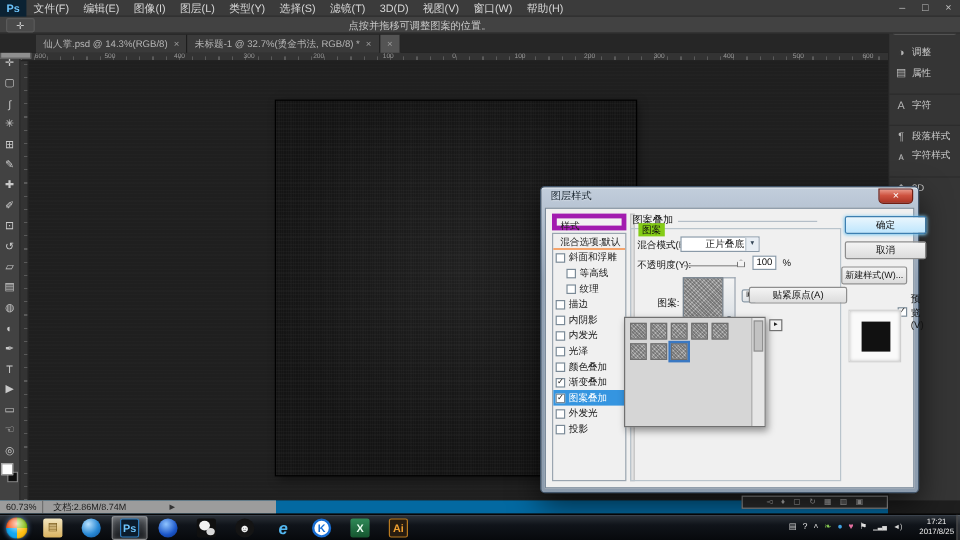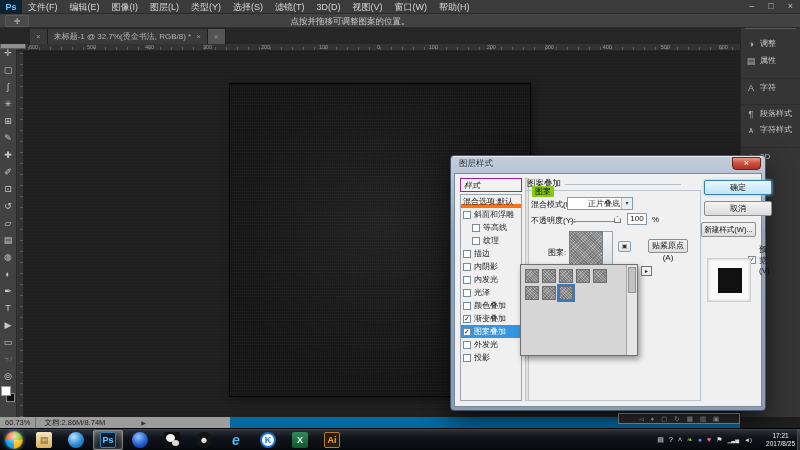--- a/index.html
+++ b/index.html
@@ -58,23 +58,23 @@
   .mini-ico{font-size:6.5px;color:#c0c0c0;line-height:9px;}
 
   
   #dialog{position:absolute;left:450px;top:155px;width:316px;height:256px;z-index:10;border-radius:4px;border:1px solid #42556a;background:linear-gradient(180deg,#c2cedc,#93a3b6 30%,#8c9cae);box-shadow:0 10px 26px rgba(0,0,0,.6),inset 0 1px 0 rgba(255,255,255,.6);}
   #dlg-title{position:absolute;left:8px;top:2px;font-size:8.5px;color:#16242f;text-shadow:0 1px 1px rgba(255,255,255,.5);}
   #dlg-close{position:absolute;right:4px;top:1px;width:29px;height:13px;background:linear-gradient(180deg,#e8998a,#ce5340 45%,#a93425);border:1px solid #6f1f14;border-radius:0 2px 4px 4px;color:#fff;font-size:9px;text-align:center;line-height:11px;}
   #dlg-body{position:absolute;left:3px;top:17px;right:3px;bottom:3px;background:#f0f0f0;border:1px solid #7a8a9a;color:#1a1a1a;}
 
   
   #styles-col{position:absolute;left:5px;top:4px;width:62px;bottom:5px;}
-  #styles-header{height:14px;border:1px solid #a21caf;background:#f2f2f2;font-size:8px;padding:1px 3px;color:#222;font-style:italic;}
+  #styles-header{height:14px;border:4px solid #a21caf;background:#f2f2f2;font-size:8px;padding:1px 3px;color:#222;}
   #styles-list{position:absolute;left:0;top:16px;right:0;bottom:0;border:1px solid #9aa5b0;background:#f0f0f0;overflow:hidden;}
-  #blend-default{height:13px;font-size:8px;line-height:13px;padding-left:2px;border-bottom:4px solid #f97316;white-space:nowrap;}
+  #blend-default{height:13px;font-size:8px;line-height:13px;padding-left:2px;border-bottom:1px solid #f97316;white-space:nowrap;text-align:center;}
   .style-row{height:13px;display:flex;align-items:center;gap:3px;padding-left:2px;font-size:8px;white-space:nowrap;}
   .style-row.ind{padding-left:11px;}
   .style-row.sel{background:#3595e0;color:#fff;}
   .cb{width:8px;height:8px;background:#fff;border:1px solid #7b8a97;display:flex;align-items:center;justify-content:center;flex:none;}
   .cb i{font-style:normal;font-size:7px;line-height:7px;color:#222;}
   #styles-scroll{position:absolute;left:70px;top:4px;width:4px;bottom:5px;background:#e2e2e2;border:1px solid #c2c2c2;}
 
   
   #sec-title{position:absolute;left:72px;top:4px;right:80px;display:flex;align-items:center;gap:4px;font-size:8.5px;color:#111;}
   #sec-title .line{flex:1;border-top:1px solid #b4bec8;}
@@ -85,21 +85,21 @@
   #blend-select .val{flex:1;padding-left:20px;white-space:nowrap;overflow:hidden;}
   #blend-select .car{width:11px;border-left:1px solid #b8c4cc;background:#e8eef4;text-align:center;font-size:6px;color:#345;line-height:11px;}
   #op-line{position:absolute;left:44px;top:30px;width:50px;border-top:1px solid #8c8c8c;}
   #op-thumb{position:absolute;left:88px;top:25px;width:7px;height:7px;background:#f4f4f4;border:1px solid #777;clip-path:polygon(50% 0,100% 38%,100% 100%,0 100%,0 38%);}
   #op-value{position:absolute;left:101px;top:22px;width:20px;height:12px;background:#fff;border:1px solid #8a9aa8;font-size:8px;text-align:center;line-height:10px;color:#111;}
   #op-unit{left:126px;top:24px;}
   #pat-thumb{position:absolute;left:43px;top:40px;width:34px;height:40px;border:1px solid #76838f;}
   #pat-strip{position:absolute;left:77px;top:40px;width:10px;height:40px;border:1px solid #9aa5b0;border-left:none;background:linear-gradient(180deg,#f4f4f4,#d8dee4);}
   #pat-strip .car{position:absolute;left:1px;bottom:1px;width:7px;font-size:6px;color:#345;text-align:center;}
   #new-preset{position:absolute;left:92px;top:50px;width:13px;height:11px;background:linear-gradient(180deg,#f6f6f6,#dfe3e7);border:1px solid #8a9aa8;border-radius:2px;font-size:6px;text-align:center;line-height:9px;color:#333;}
-  #snap-btn{position:absolute;left:122px;top:48px;width:40px;height:14px;background:linear-gradient(180deg,#f4f4f4,#dcdcdc);border:1px solid #8e8e8e;border-radius:2px;font-size:8px;color:#111;text-align:center;line-height:12px;}
+  #snap-btn{position:absolute;left:98px;top:48px;width:82px;height:14px;background:linear-gradient(180deg,#f4f4f4,#dcdcdc);border:1px solid #8e8e8e;border-radius:2px;font-size:8px;color:#111;text-align:center;line-height:12px;}
 
   
   #picker{position:absolute;left:65px;top:90px;width:118px;height:92px;background:#d6d6d6;border:1px solid #707070;box-shadow:2px 3px 6px rgba(0,0,0,.4);z-index:3;}
   #picker-grid{position:absolute;left:4px;top:4px;right:15px;bottom:4px;display:flex;flex-wrap:wrap;gap:3px;align-content:flex-start;}
   .pswatch{width:14px;height:14px;border:1px solid #6e6e6e;}
   .pswatch.sel{outline:2px solid #3a78c2;}
   #picker-scroll{position:absolute;right:0;top:0;width:11px;bottom:0;background:#e6e6e6;border-left:1px solid #a8a8a8;}
   #picker-scroll .thumb{position:absolute;left:1px;top:2px;width:8px;height:26px;background:#c2c2c2;border:1px solid #909090;}
   #flyout-btn{position:absolute;left:186px;top:92px;width:11px;height:10px;background:#f0f0f0;border:1px solid #707070;font-size:6px;text-align:center;line-height:8px;color:#222;z-index:3;}
 
@@ -162,20 +162,21 @@
 
 <div id="optionsbar" data-name="options-bar">
   <div id="opt-tool" data-name="move-tool-icon">✛</div>
   <div id="opt-hint" data-name="tool-hint-text">点按并拖移可调整图案的位置。</div>
 </div>
 
 <div id="corner-thumb" data-name="panel-thumbnail"></div>
 <div id="tabbar" data-name="document-tab-bar">
 
     <div class="tab" data-name="document-tab">
+      <span class="tab-label" data-name="tab-label">仙人掌.psd @ 14.3%(RGB/8)</span>
       <span class="tab-close" data-name="close-icon">×</span>
     </div>
 
     <div class="tab" data-name="document-tab">
       <span class="tab-label" data-name="tab-label">未标题-1 @ 32.7%(烫金书法, RGB/8) *</span>
       <span class="tab-close" data-name="close-icon">×</span>
     </div>
 
     <div class="tab active" data-name="document-tab">
       <span class="tab-close" data-name="close-icon">×</span>

